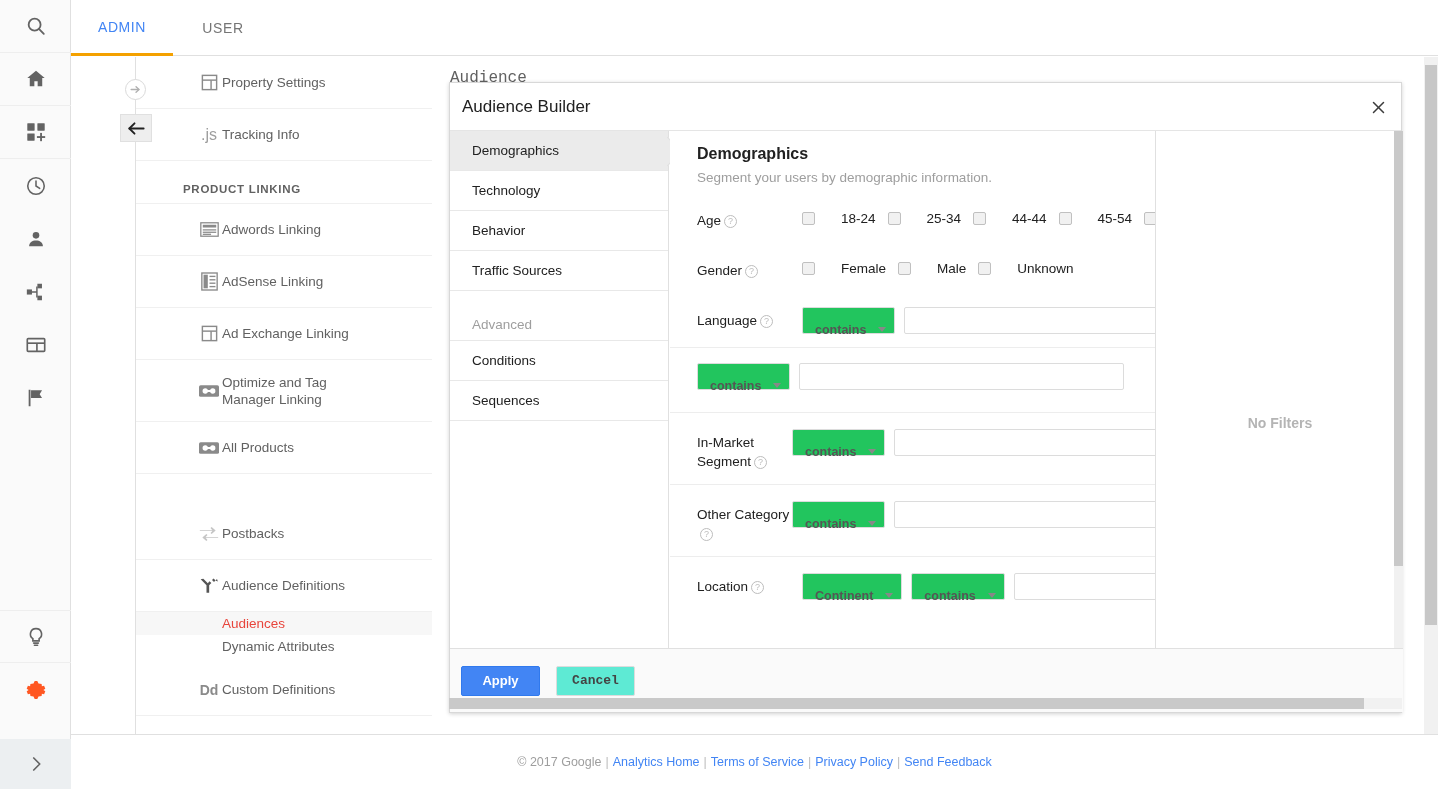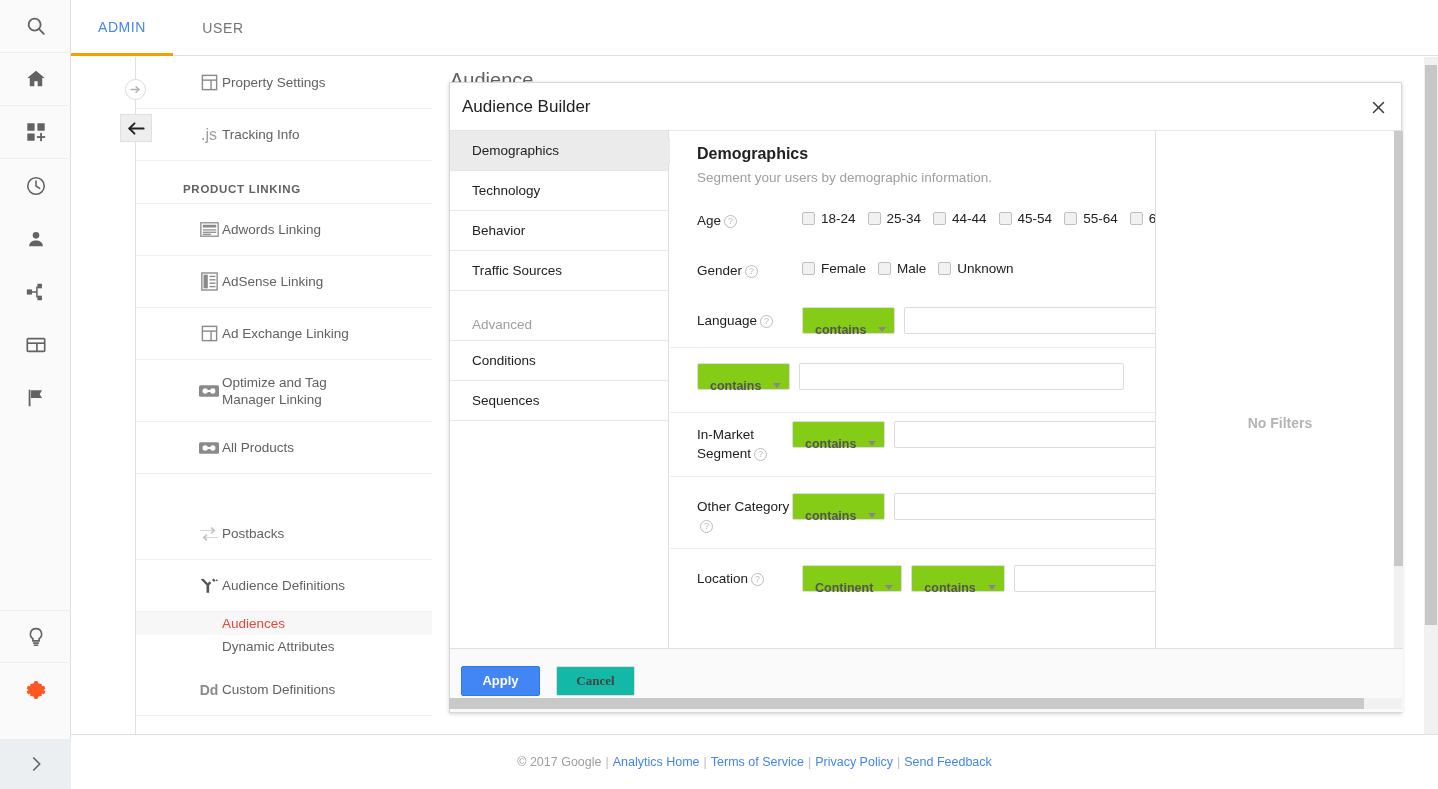--- a/index.html
+++ b/index.html
@@ -122,21 +122,21 @@
 
   
   #main-pane {
     position: absolute; left: 432px; top: 57px;
     width: 1006px; height: 677px;
     background: #fff;
     overflow: hidden;
   }
   #bg-heading {
     position: absolute; left: 18px; top: 12px;
-    font-size: 20px; color: #616161;
+    font-size: 16px; color: #616161; font-family: Liberation Mono, monospace;
   }
 
   
   #modal {
     position: absolute; left: 449px; top: 82px;
     width: 953px; height: 631px;
     background: #fff;
     border: 1px solid #d8d8d8;
     box-shadow: 0 1px 4px rgba(0,0,0,.18);
     z-index: 20;
@@ -224,32 +224,32 @@
     display: inline-flex; align-items: center; justify-content: center;
     width: 13px; height: 13px; border-radius: 50%;
     border: 1px solid #bdbdbd; color: #bdbdbd;
     font-size: 9px; line-height: 1;
     vertical-align: 1px; margin-left: 3px;
     cursor: pointer;
   }
   .fctl { flex: 1; display: flex; align-items: flex-start; }
 
   .cbrow { display: flex; align-items: center; padding-top: 4px; }
-  .cbitem { display: flex; align-items: center; margin-right: 12px; white-space: nowrap; }
+  .cbitem { display: flex; align-items: center; margin-right: 12px; white-space: nowrap; gap: 20px; }
   .cbox {
     width: 13px; height: 13px;
     border: 1px solid #c0c0c0; background: #f1f1f1;
     border-radius: 2px; margin-right: 6px;
     cursor: pointer; flex: 0 0 13px;
   }
   .cblabel { font-size: 13.5px; color: #212121; }
 
   .sel-btn {
     height: 27px;
-    background: #84cc16;
+    background: #22c55e;
     border: 1px solid #dcdcdc;
     border-radius: 2px;
     display: inline-flex; align-items: center;
     padding: 18px 8px 0 12px;
     font-size: 12.5px; font-weight: bold; color: #555;
     cursor: pointer; margin-right: 9px;
     white-space: nowrap;
   }
   .caret {
     margin-left: 12px;
@@ -306,24 +306,24 @@
   #apply-btn {
     height: 30px; min-width: 79px;
     background: #4285f4; color: #fff;
     border: 1px solid #3079ed; border-radius: 2px;
     font-size: 13px; font-weight: bold;
     font-family: "Liberation Sans", sans-serif;
     cursor: pointer; margin-right: 16px;
   }
   #cancel-btn {
     height: 30px; min-width: 79px;
-    background: #14b8a6; color: #444;
+    background: #5eead4; color: #444;
     border: 1px solid #dcdcdc; border-radius: 2px;
     font-size: 13px; font-weight: bold;
-    font-family: Liberation Serif, serif;
+    font-family: Liberation Mono, monospace;
     cursor: pointer;
   }
 
   
   #modal-hscroll {
     position: absolute; left: 449px; top: 698px;
     width: 953px; height: 11px;
     background: #f1f1f1; z-index: 21;
   }
   #modal-hthumb {
@@ -710,21 +710,21 @@
           <div class="fctl">
             <div class="sel-btn">
               <span>contains</span>
               <span class="caret"></span>
             </div>
             <input class="txt-in txt-w-long" value="" placeholder="" style="">
           </div>
           <div class="divline" style="bottom:-20px"></div>
         </div>
 
-        <div class="frow" style="margin-top:28px">
+        <div class="frow" style="margin-top:36px">
           <div class="flabel" style="max-width:95px">
             <span>In-Market Segment</span><span class="qmark">?</span>
           </div>
           <div class="fctl">
             <div class="sel-btn">
               <span>contains</span>
               <span class="caret"></span>
             </div>
             <input class="txt-in txt-w-long" value="" placeholder="" style="">
           </div>

